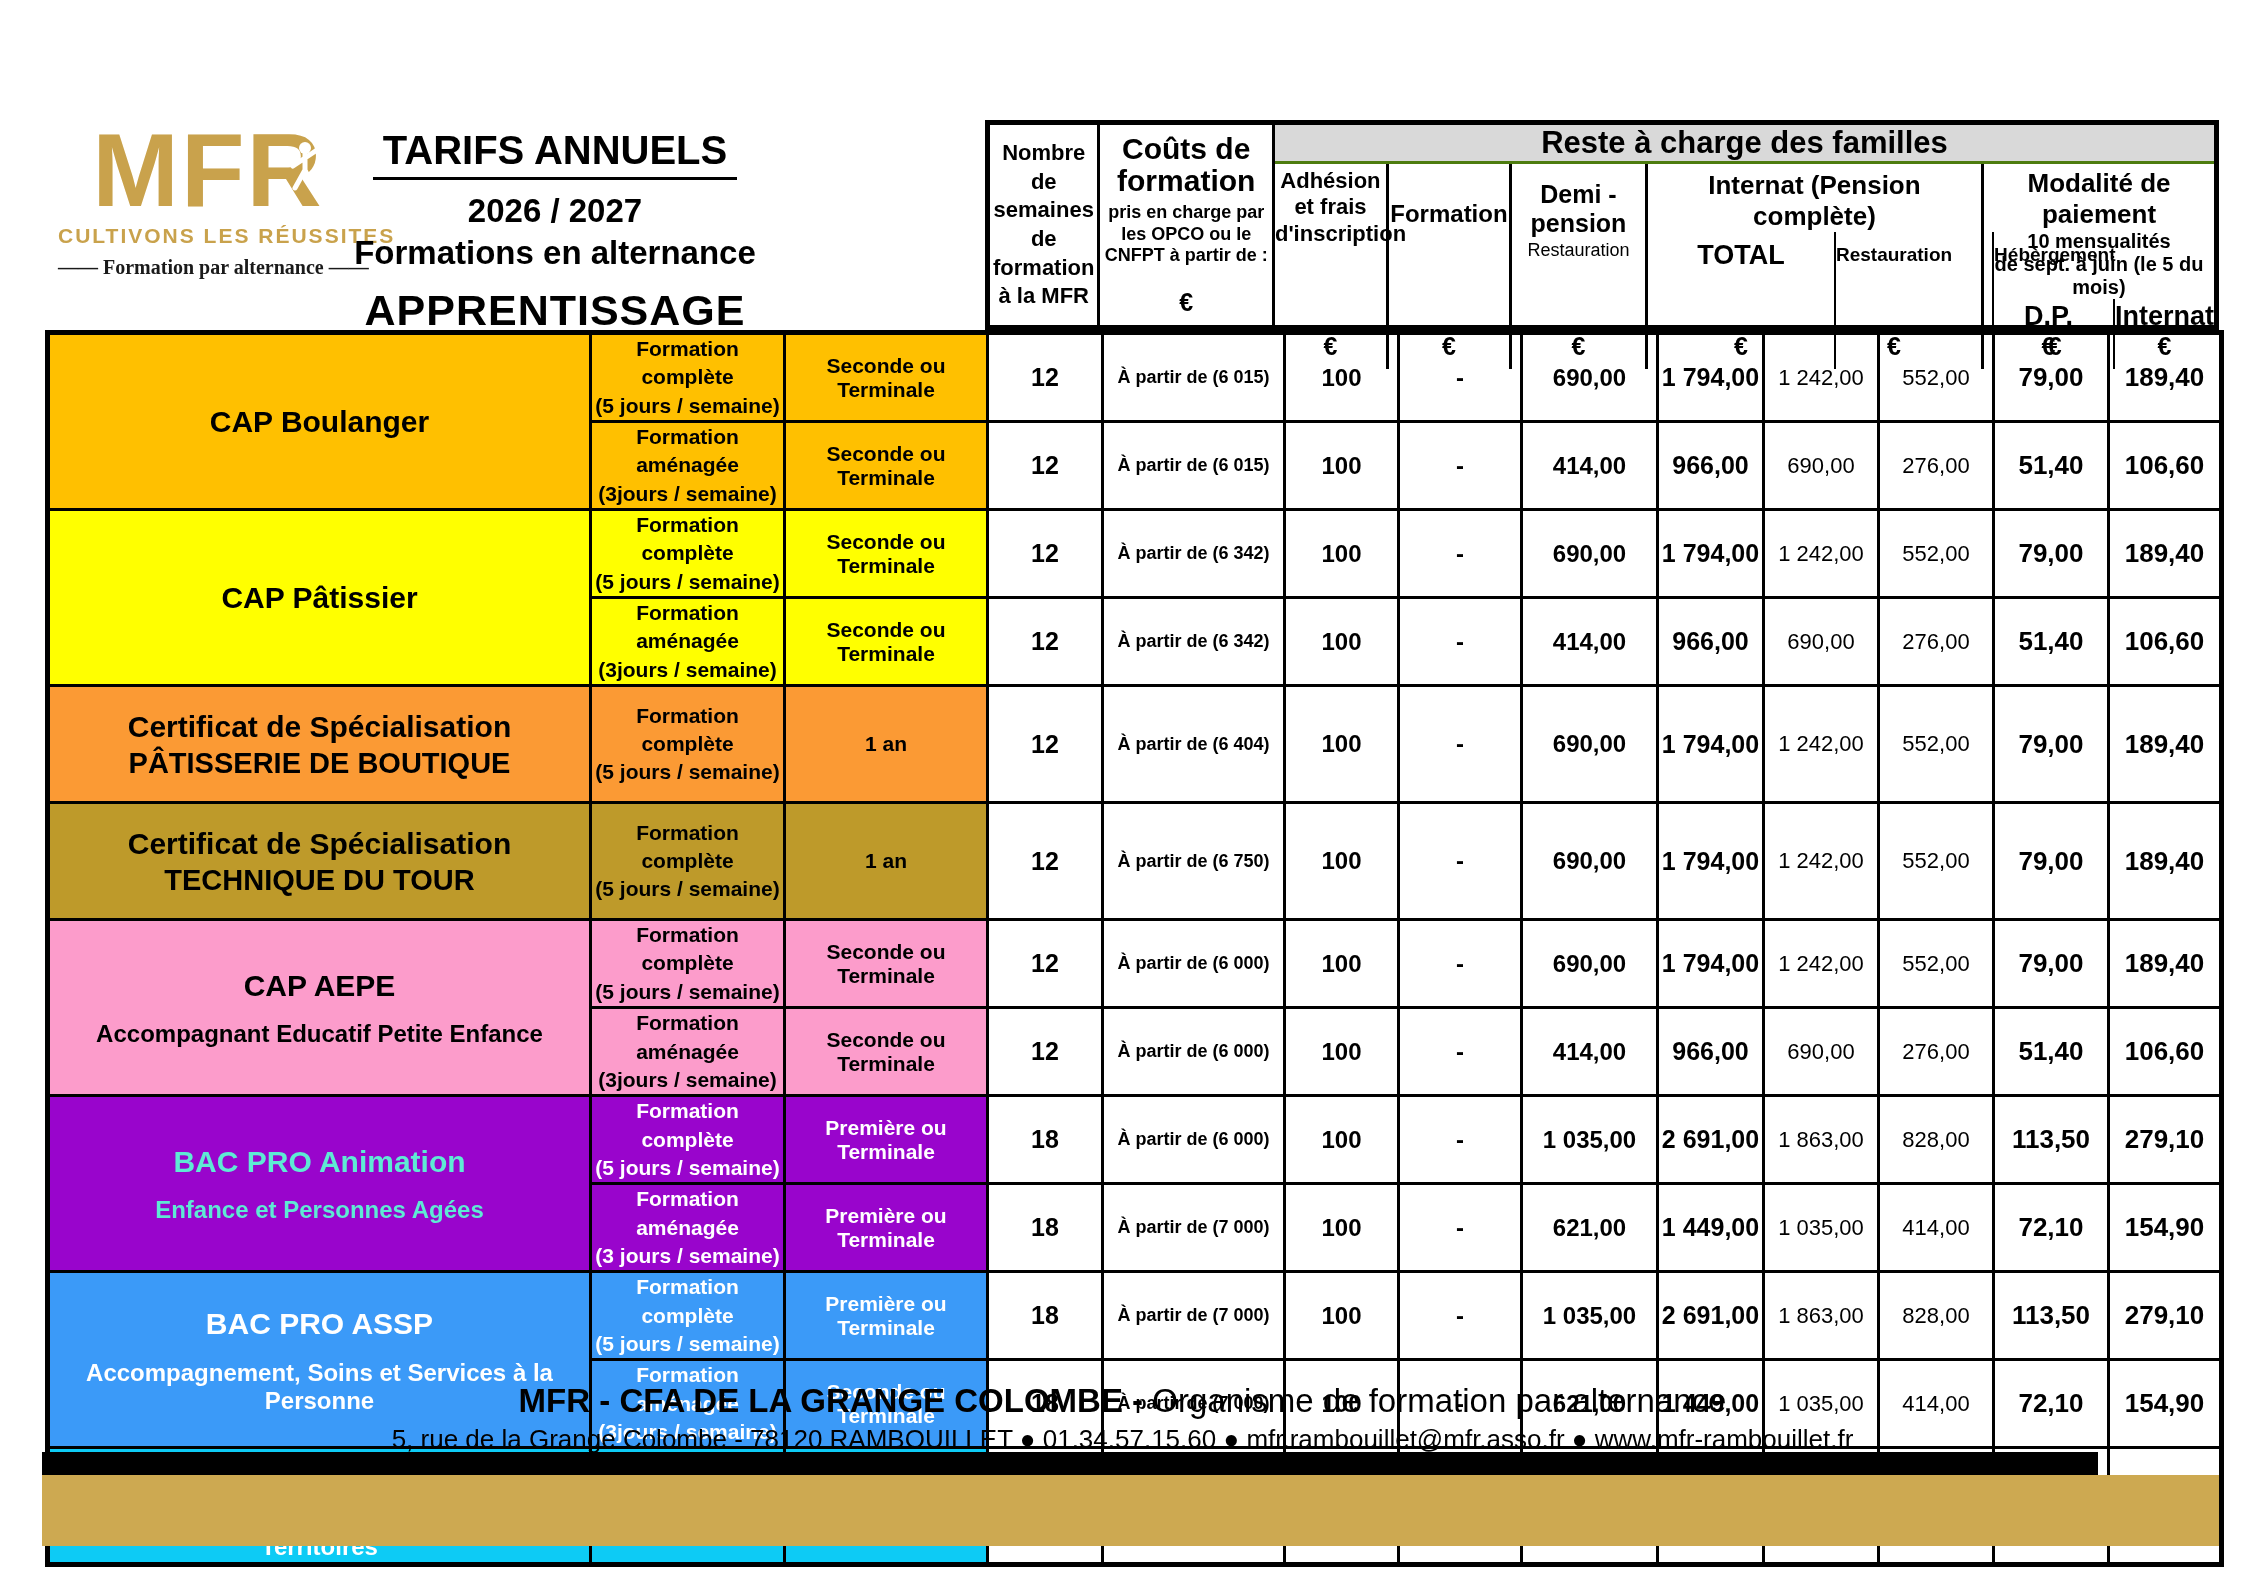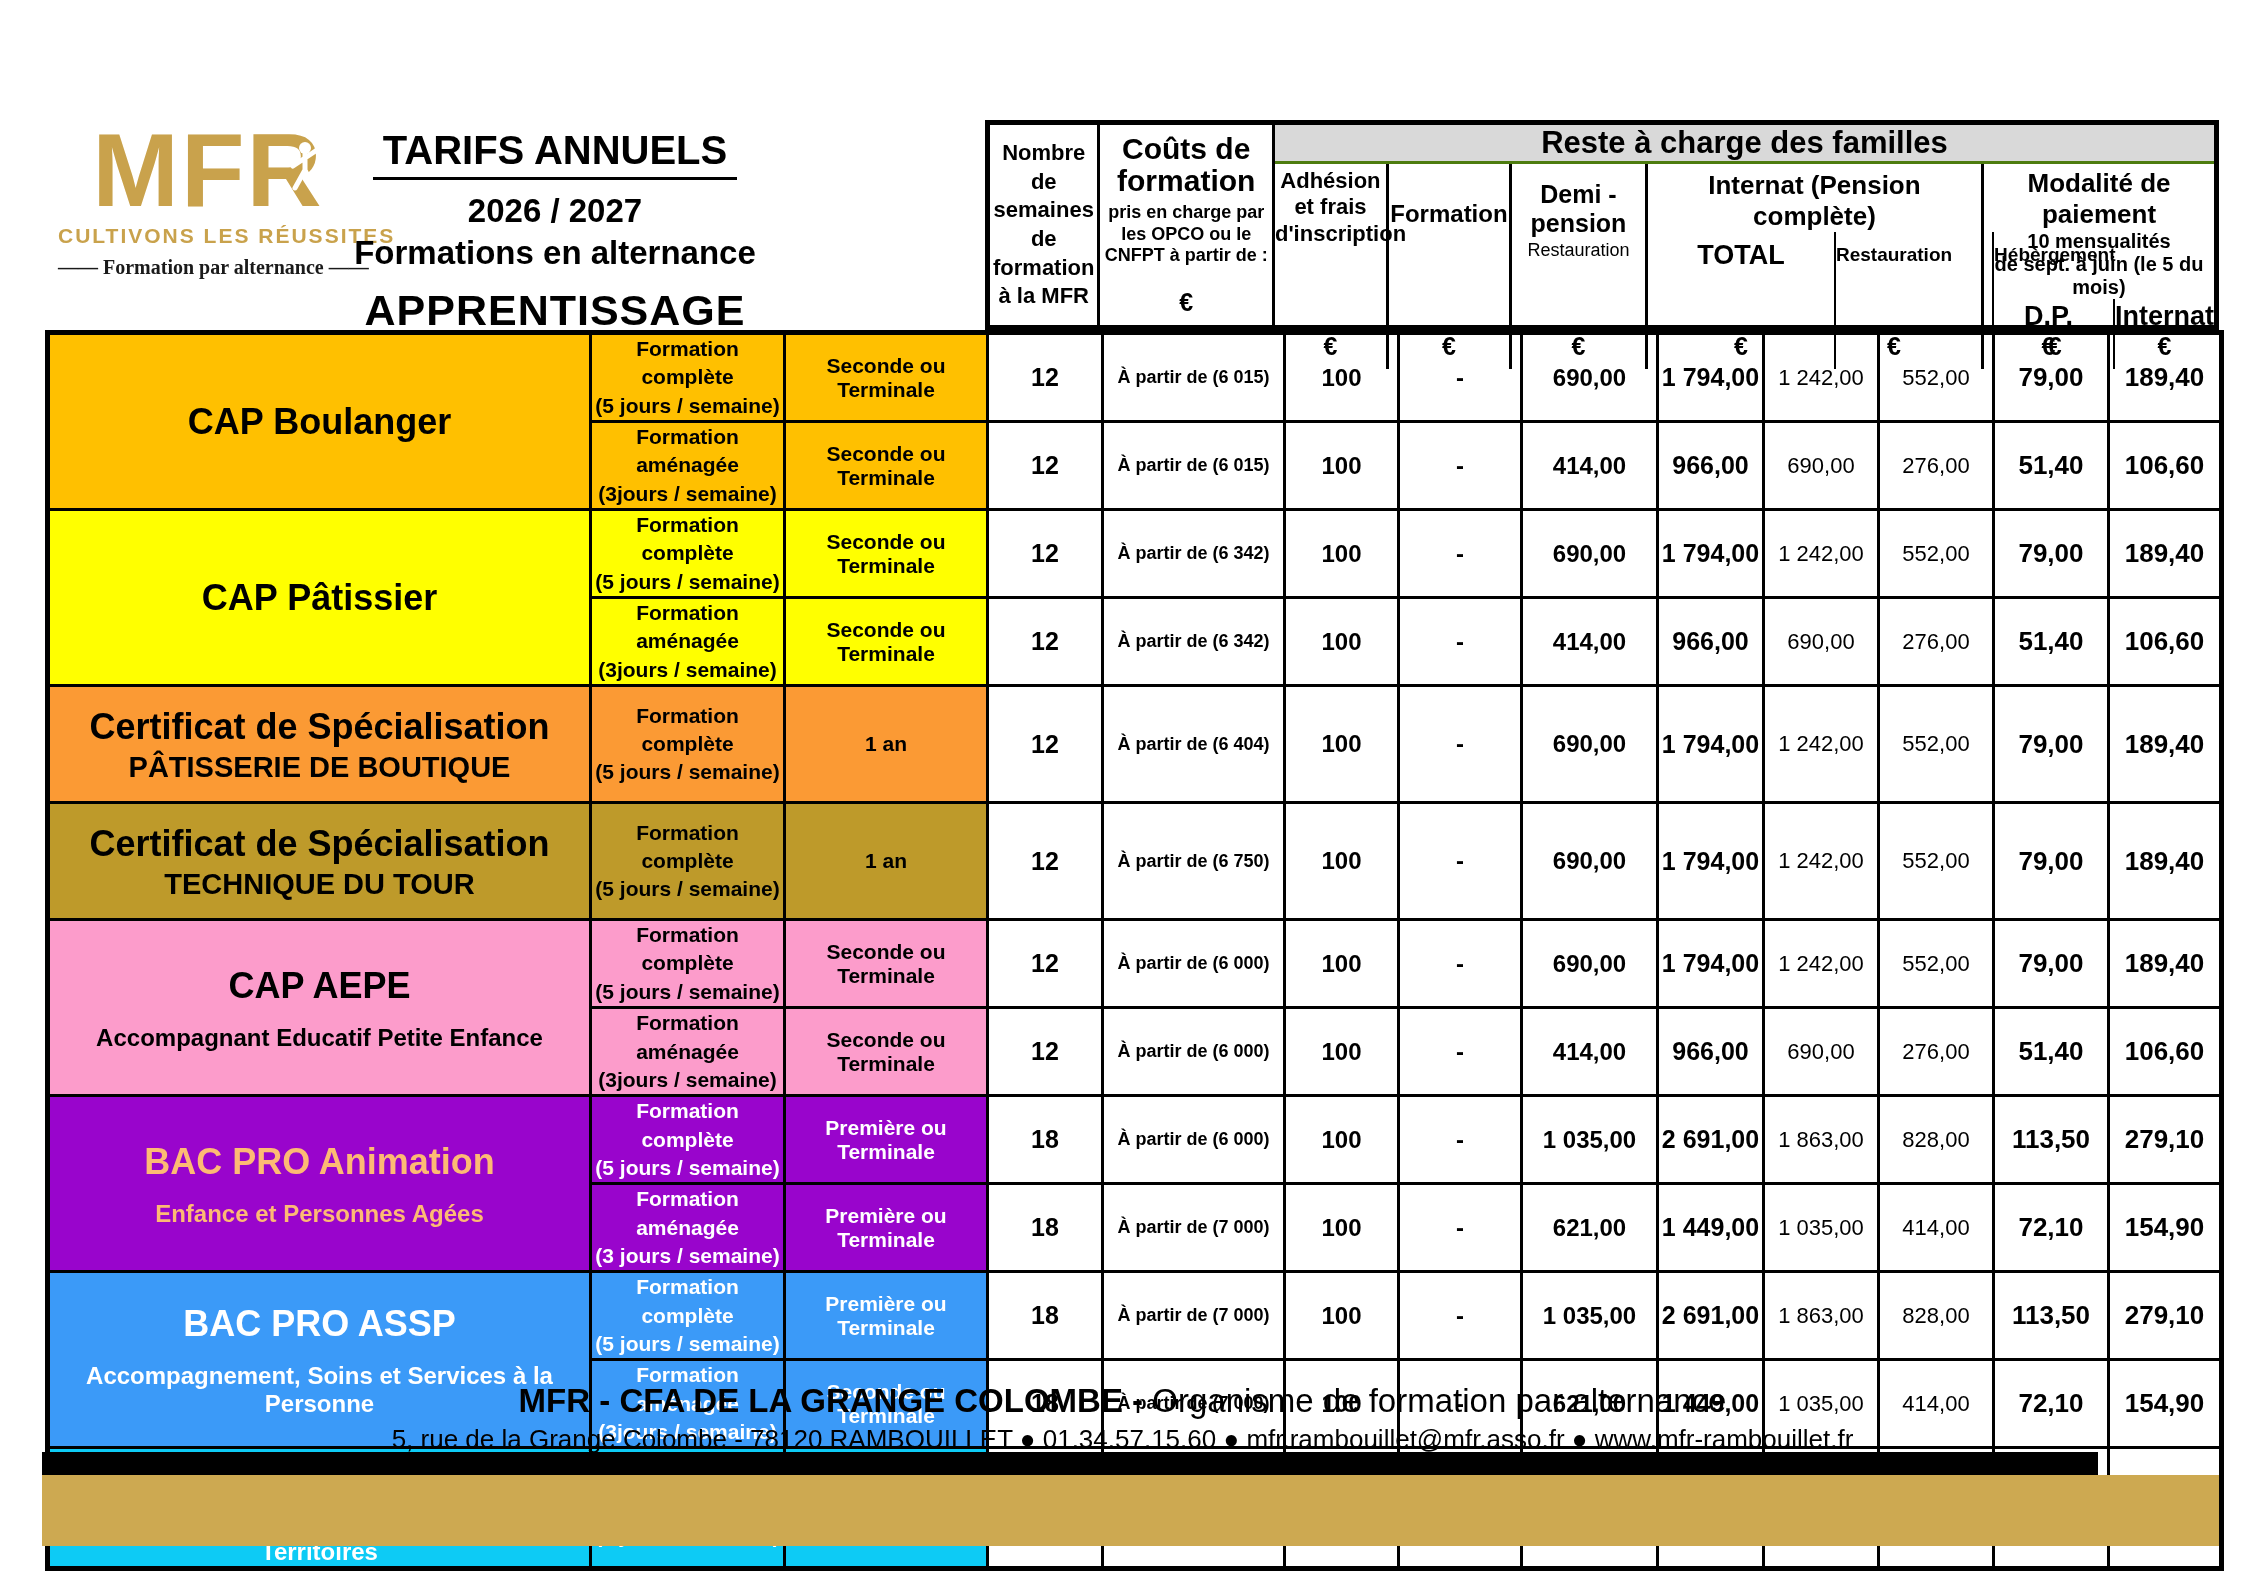--- a/index.html
+++ b/index.html
@@ -51,21 +51,21 @@
   .gcol .lbl-sm { font-size:19px; font-weight:bold; margin-top:12px; }
   .gc-total { flex:0 0 106px; }
   .gc-rest, .gc-heb { flex:0 0 114px; }
 
   
   #tariff { position:absolute; left:45px; top:330px; width:2174px; border-collapse:collapse; table-layout:fixed; border:5px solid #000; }
   #tariff td { border:3px solid #000; text-align:center; vertical-align:middle; overflow:hidden; }
   tr.h68 { height:68px; }
   tr.h117 { height:117px; }
   tr.gt td { border-top-width:5px; }
-  td.prog .pt { font-size:36px; font-weight:bold; line-height:1.25; }
+  td.prog .pt { font-size:30px; font-weight:bold; line-height:1.25; }
   td.prog .ps { font-size:24px; font-weight:bold; margin-top:16px; }
   td.prog .ps-big { font-size:29px; font-weight:bold; margin-top:2px; }
   td.ft { font-size:21px; font-weight:bold; line-height:1.35; }
   td.lv { font-size:21px; font-weight:bold; }
   td.sem { font-size:25px; font-weight:bold; border-left-width:5px; }
   td.cost { font-size:18px; font-weight:bold; }
   td.adh { font-size:24px; font-weight:bold; border-left-width:5px; }
   td.dash { font-size:24px; font-weight:bold; }
   td.demi { font-size:24px; font-weight:bold; }
   td.tot { font-size:25px; font-weight:bold; }
@@ -325,21 +325,21 @@
         <td class="adh">100</td>
         <td class="dash">-</td>
         <td class="demi">414,00</td>
         <td class="tot">966,00</td>
         <td class="rst">690,00</td>
         <td class="heb">276,00</td>
         <td class="dp">51,40</td>
         <td class="int">106,60</td>
       </tr>
       <tr class="h68 gt">
-        <td class="prog" rowspan="2" style="background-color: rgb(153, 5, 204); color: #fdba74;">
+        <td class="prog" rowspan="2" style="background-color: rgb(153, 5, 204); color: #5eead4;">
             <div class="pt">BAC PRO Animation</div>
             <div class="ps">Enfance et Personnes Agées</div>
           </td>
         <td class="ft" style="background-color: rgb(153, 5, 204); color: rgb(255, 255, 255);">
             <div>Formation complète</div>
             <div>(5 jours / semaine)</div>
           </td>
         <td class="lv" style="background-color: rgb(153, 5, 204); color: rgb(255, 255, 255);">Première ou Terminale</td>
         <td class="sem">18</td>
         <td class="cost">À partir de (6 000)</td>

